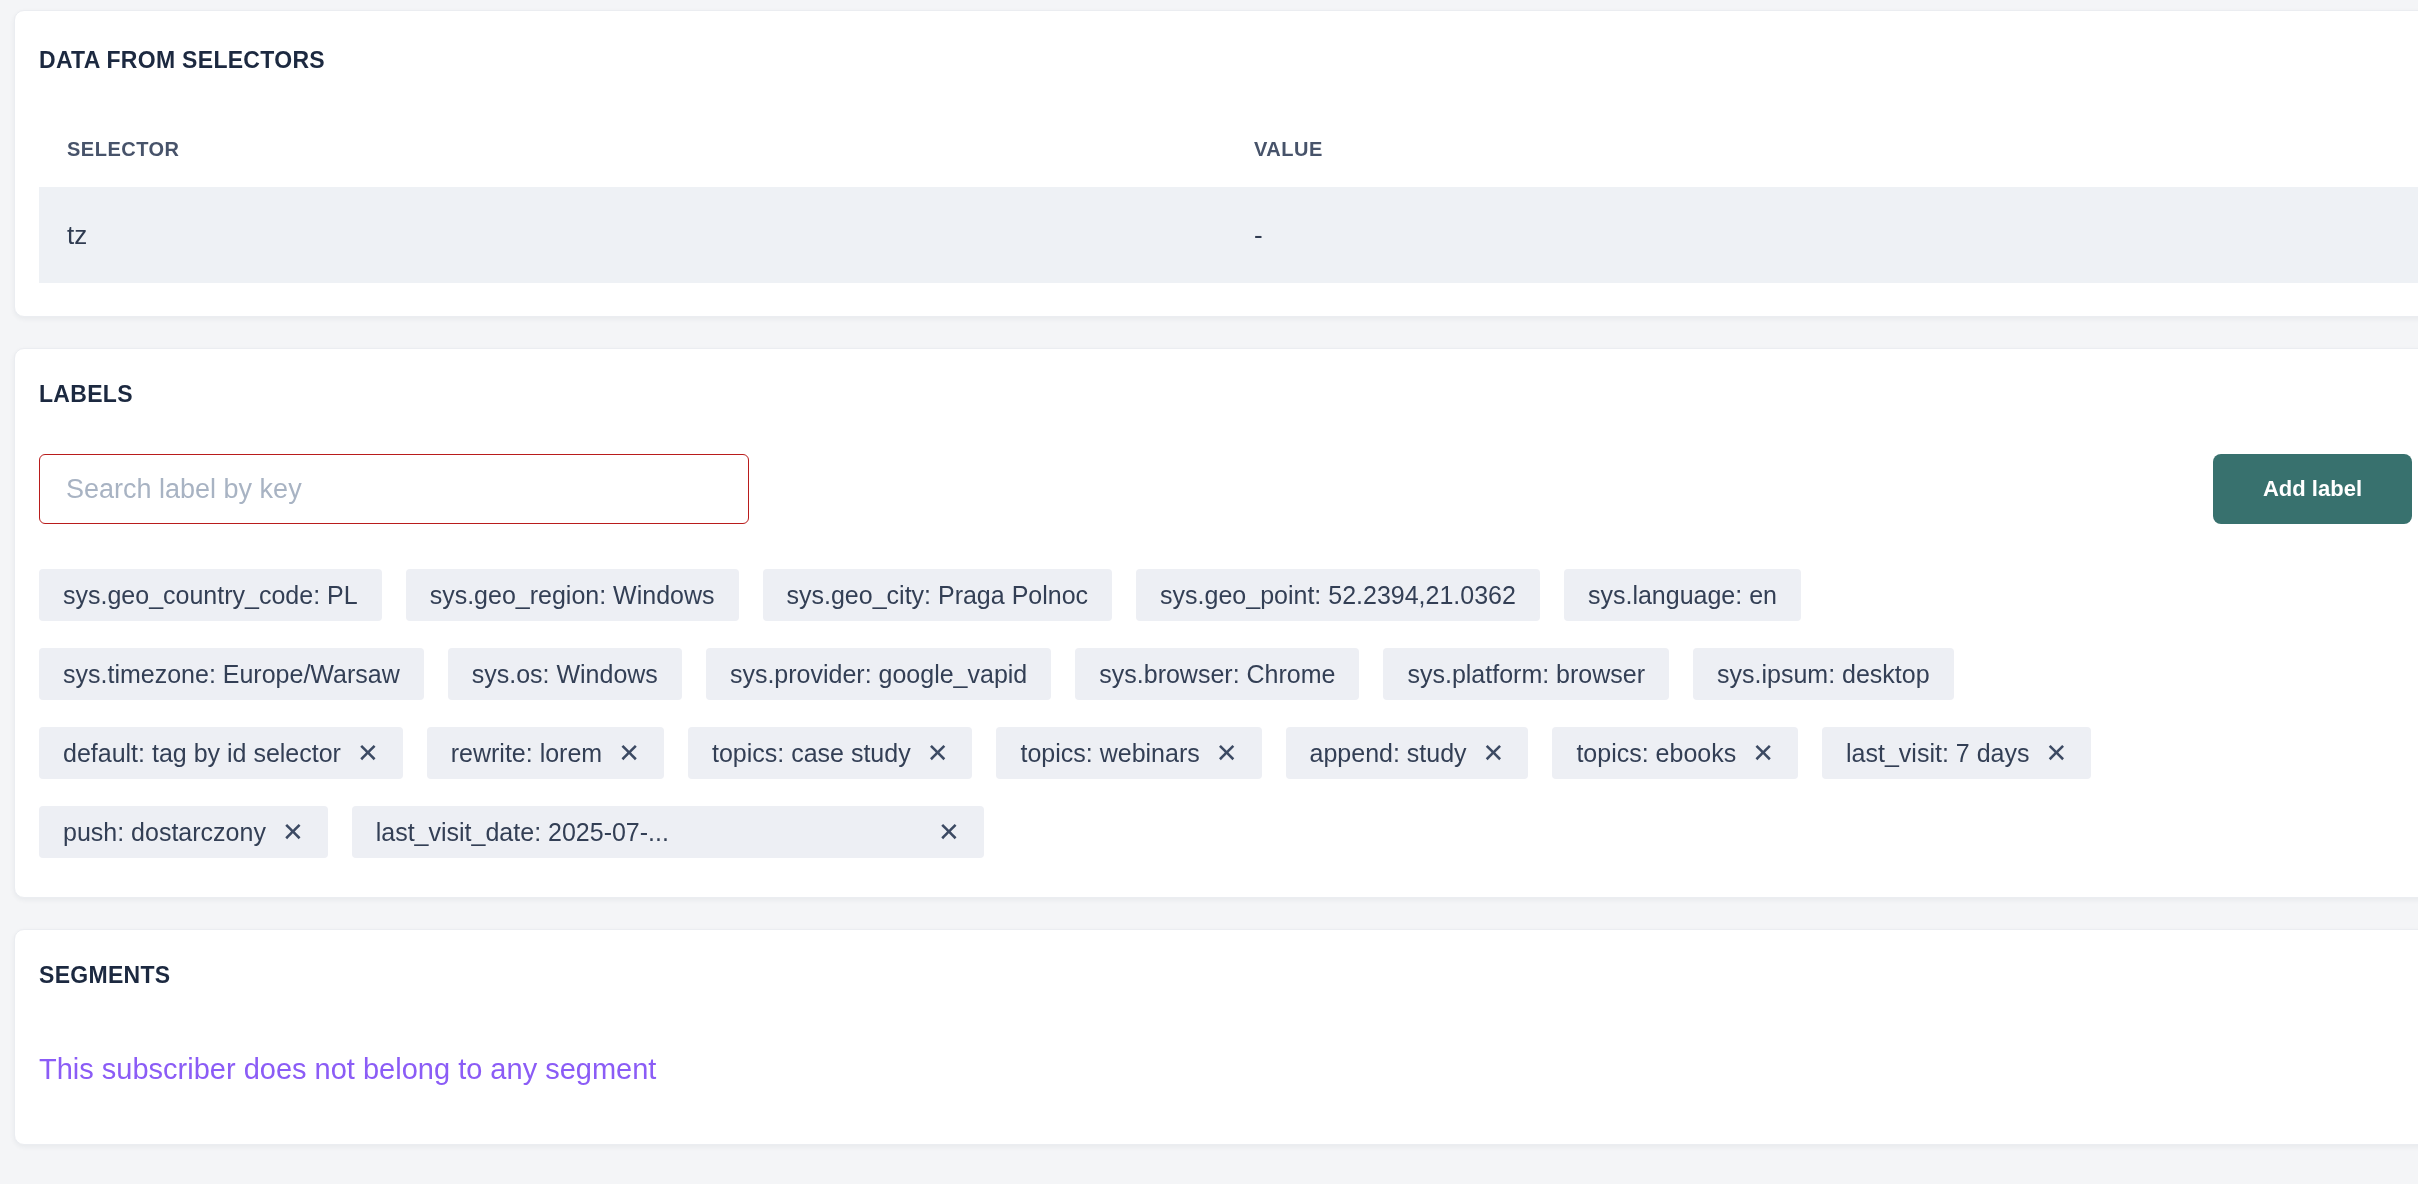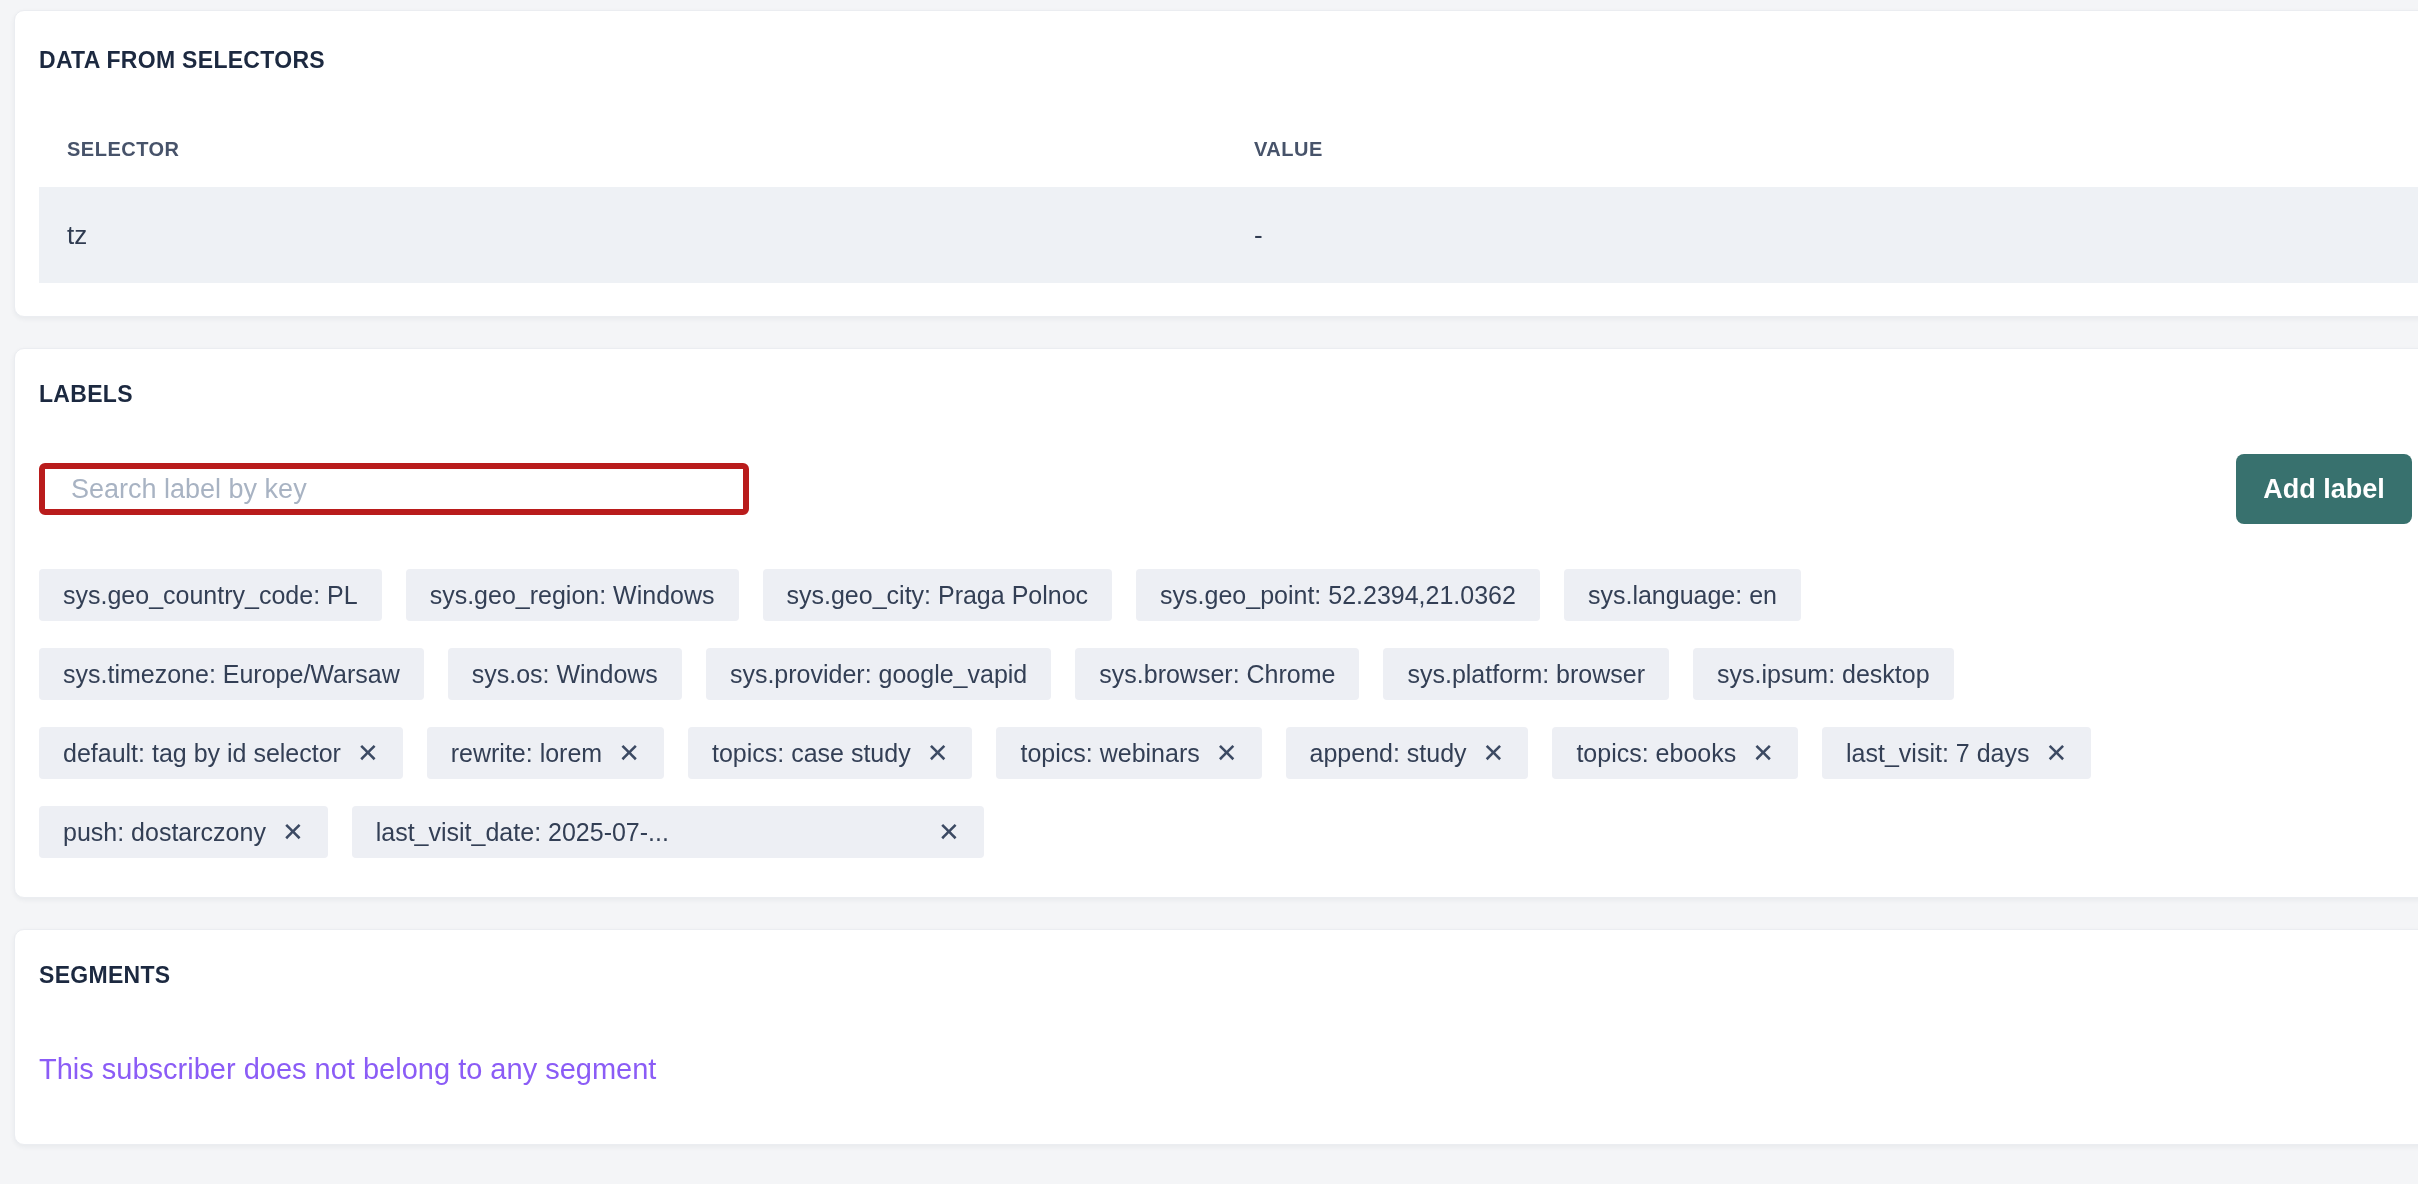--- a/index.html
+++ b/index.html
@@ -45,31 +45,31 @@
   .cell--selector { width: 1187px; flex: 0 0 auto; }
   .cell--value { flex: 1 1 auto; }
 
   
   .card--labels { height: 550px; padding: 32px 25px 0 24px; }
   .search-row {
     display: flex; justify-content: space-between; align-items: center;
     margin-top: 46px;
   }
   .search-input {
-    width: 710px; height: 52px;
-    border: 6px solid #b91c1c; border-radius: 6px;
+    width: 710px; height: 70px;
+    border: 1px solid #b91c1c; border-radius: 6px;
     font-size: 27px; font-family: "Liberation Sans", sans-serif;
     color: #2e3b52; padding: 0 26px; outline: none; background: #fff;
   }
   .search-input::placeholder { color: #a8b3c3; opacity: 1; }
   .add-label-btn {
-    width: 176px; height: 70px;
+    width: 199px; height: 70px;
     background: #38716e; color: #ffffff;
     border: none; border-radius: 8px;
-    font-size: 27px; font-weight: 600; font-family: "Liberation Sans", sans-serif;
+    font-size: 22px; font-weight: 600; font-family: "Liberation Sans", sans-serif;
     cursor: pointer;
   }
   .chips-area { margin-top: 45px; }
   .chip-row { display: flex; gap: 24px; margin-bottom: 27px; }
   .chip {
     display: inline-flex; align-items: center;
     height: 52px; padding: 0 24px;
     background: #edeff4; border-radius: 4px;
     font-size: 25px; color: #333f55; white-space: nowrap;
   }

